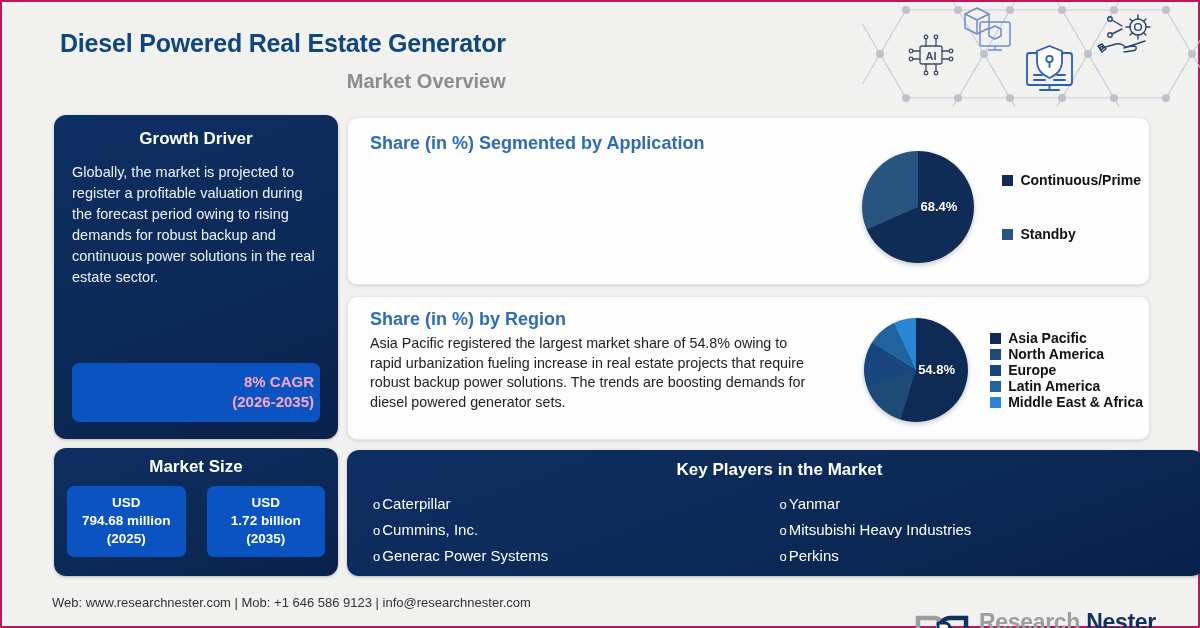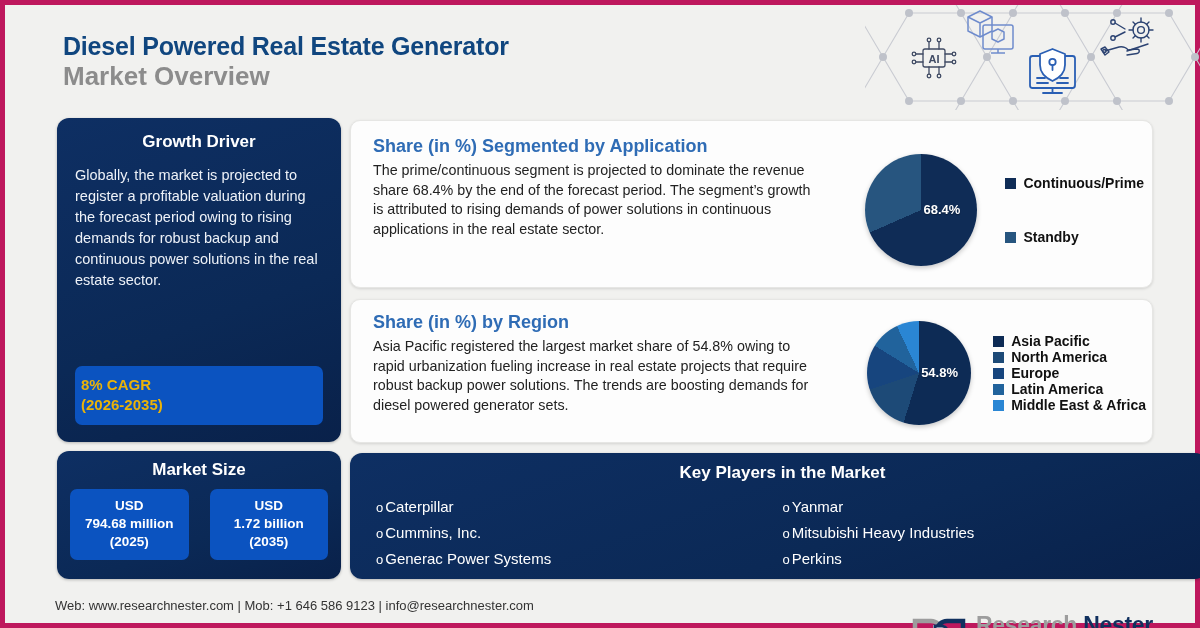--- a/index.html
+++ b/index.html
@@ -6,33 +6,33 @@
   html, body {
     width: 1200px; height: 628px;
     background: #f1f1ef;
     font-family: "Liberation Sans", sans-serif;
     overflow: hidden;
   }
   #page {
     position: relative;
     width: 1200px; height: 628px;
     background: #f1f1ef;
-    border: 5px solid #be185d;
+    border: 2px solid #be185d;
   }
 
   
   #header { position: absolute; left: 0; top: 0; width: 1200px; height: 105px; }
   #title-block { position: absolute; left: 58px; top: 26px; }
   #main-title {
     font-size: 25px; font-weight: bold; color: #10467f;
     letter-spacing: -0.2px; line-height: 30px;
   }
   #sub-title {
-    font-size: 26px; font-weight: bold; color: #8c8c8c;
-    line-height: 30px; margin-top: 0;
+    font-size: 20px; font-weight: bold; color: #8c8c8c;
+    line-height: 30px; margin-top: 8px; text-align: right;
   }
 
   
   #hex-deco { position: absolute; right: 0; top: 0; width: 340px; height: 105px; }
 
   
   .card-dark {
     background: linear-gradient(160deg,#0e2f63 0%, #0b2956 60%, #09214a 100%);
     border-radius: 12px;
     box-shadow: 0 1px 3px rgba(0,0,0,0.25);
@@ -52,22 +52,22 @@
   #gd-title {
     text-align: center; color: #ffffff; font-size: 17px; font-weight: bold;
     margin-bottom: 13px;
   }
   #gd-body {
     color: #eef2f8; font-size: 14.5px; line-height: 21px; font-weight: 400;
   }
   #cagr-badge {
     position: absolute; left: 18px; right: 18px; bottom: 17px;
     background: #0b53c0; border-radius: 7px;
-    padding: 9px 6px 10px 6px; text-align: left;
-    color: #eab308; font-size: 15px; font-weight: bold; line-height: 20px;
+    padding: 9px 6px 10px 6px; text-align: right;
+    color: #f9a8d4; font-size: 15px; font-weight: bold; line-height: 20px;
   }
 
   
   #market-size {
     position: absolute; left: 52px; top: 446px; width: 284px; height: 128px;
     padding: 9px 13px 13px 13px;
   }
   #ms-title {
     text-align: center; color: #ffffff; font-size: 17px; font-weight: bold;
     margin-bottom: 9px;
@@ -256,21 +256,20 @@
       <div class="ms-box">
         <div>USD</div>
         <div>1.72 billion</div>
         <div>(2035)</div>
       </div>
     </div>
   </div>
 
   <div id="app-card" class="card-light">
     <div class="sec-title">Share (in %) Segmented by Application</div>
-    <div class="sec-body">The prime/continuous segment is projected to dominate the revenue share 68.4% by the end of the forecast period. The segment’s growth is attributed to rising demands of power solutions in continuous applications in the real estate sector.</div>
 
     <div class="pie-area" id="app-pie-area">
       <div class="pie" id="app-pie" style="width: 112px; height: 112px; background: conic-gradient(rgb(15, 44, 86) 0deg, rgb(15, 44, 86) 246.24deg, rgb(39, 85, 127) 246.24deg, rgb(39, 85, 127) 360deg);">
         <span class="pie-label" id="app-pie-label" style="left:58px;top:48px;">68.4%</span>
       </div>
       <div class="legend" style="margin-left:28px;gap:38px;">
         <div class="legend-item">
           <span class="legend-swatch" id="app-sw-0" style="background: rgb(15, 44, 86);"></span>
           <span class="legend-label">Continuous/Prime</span>
         </div>

